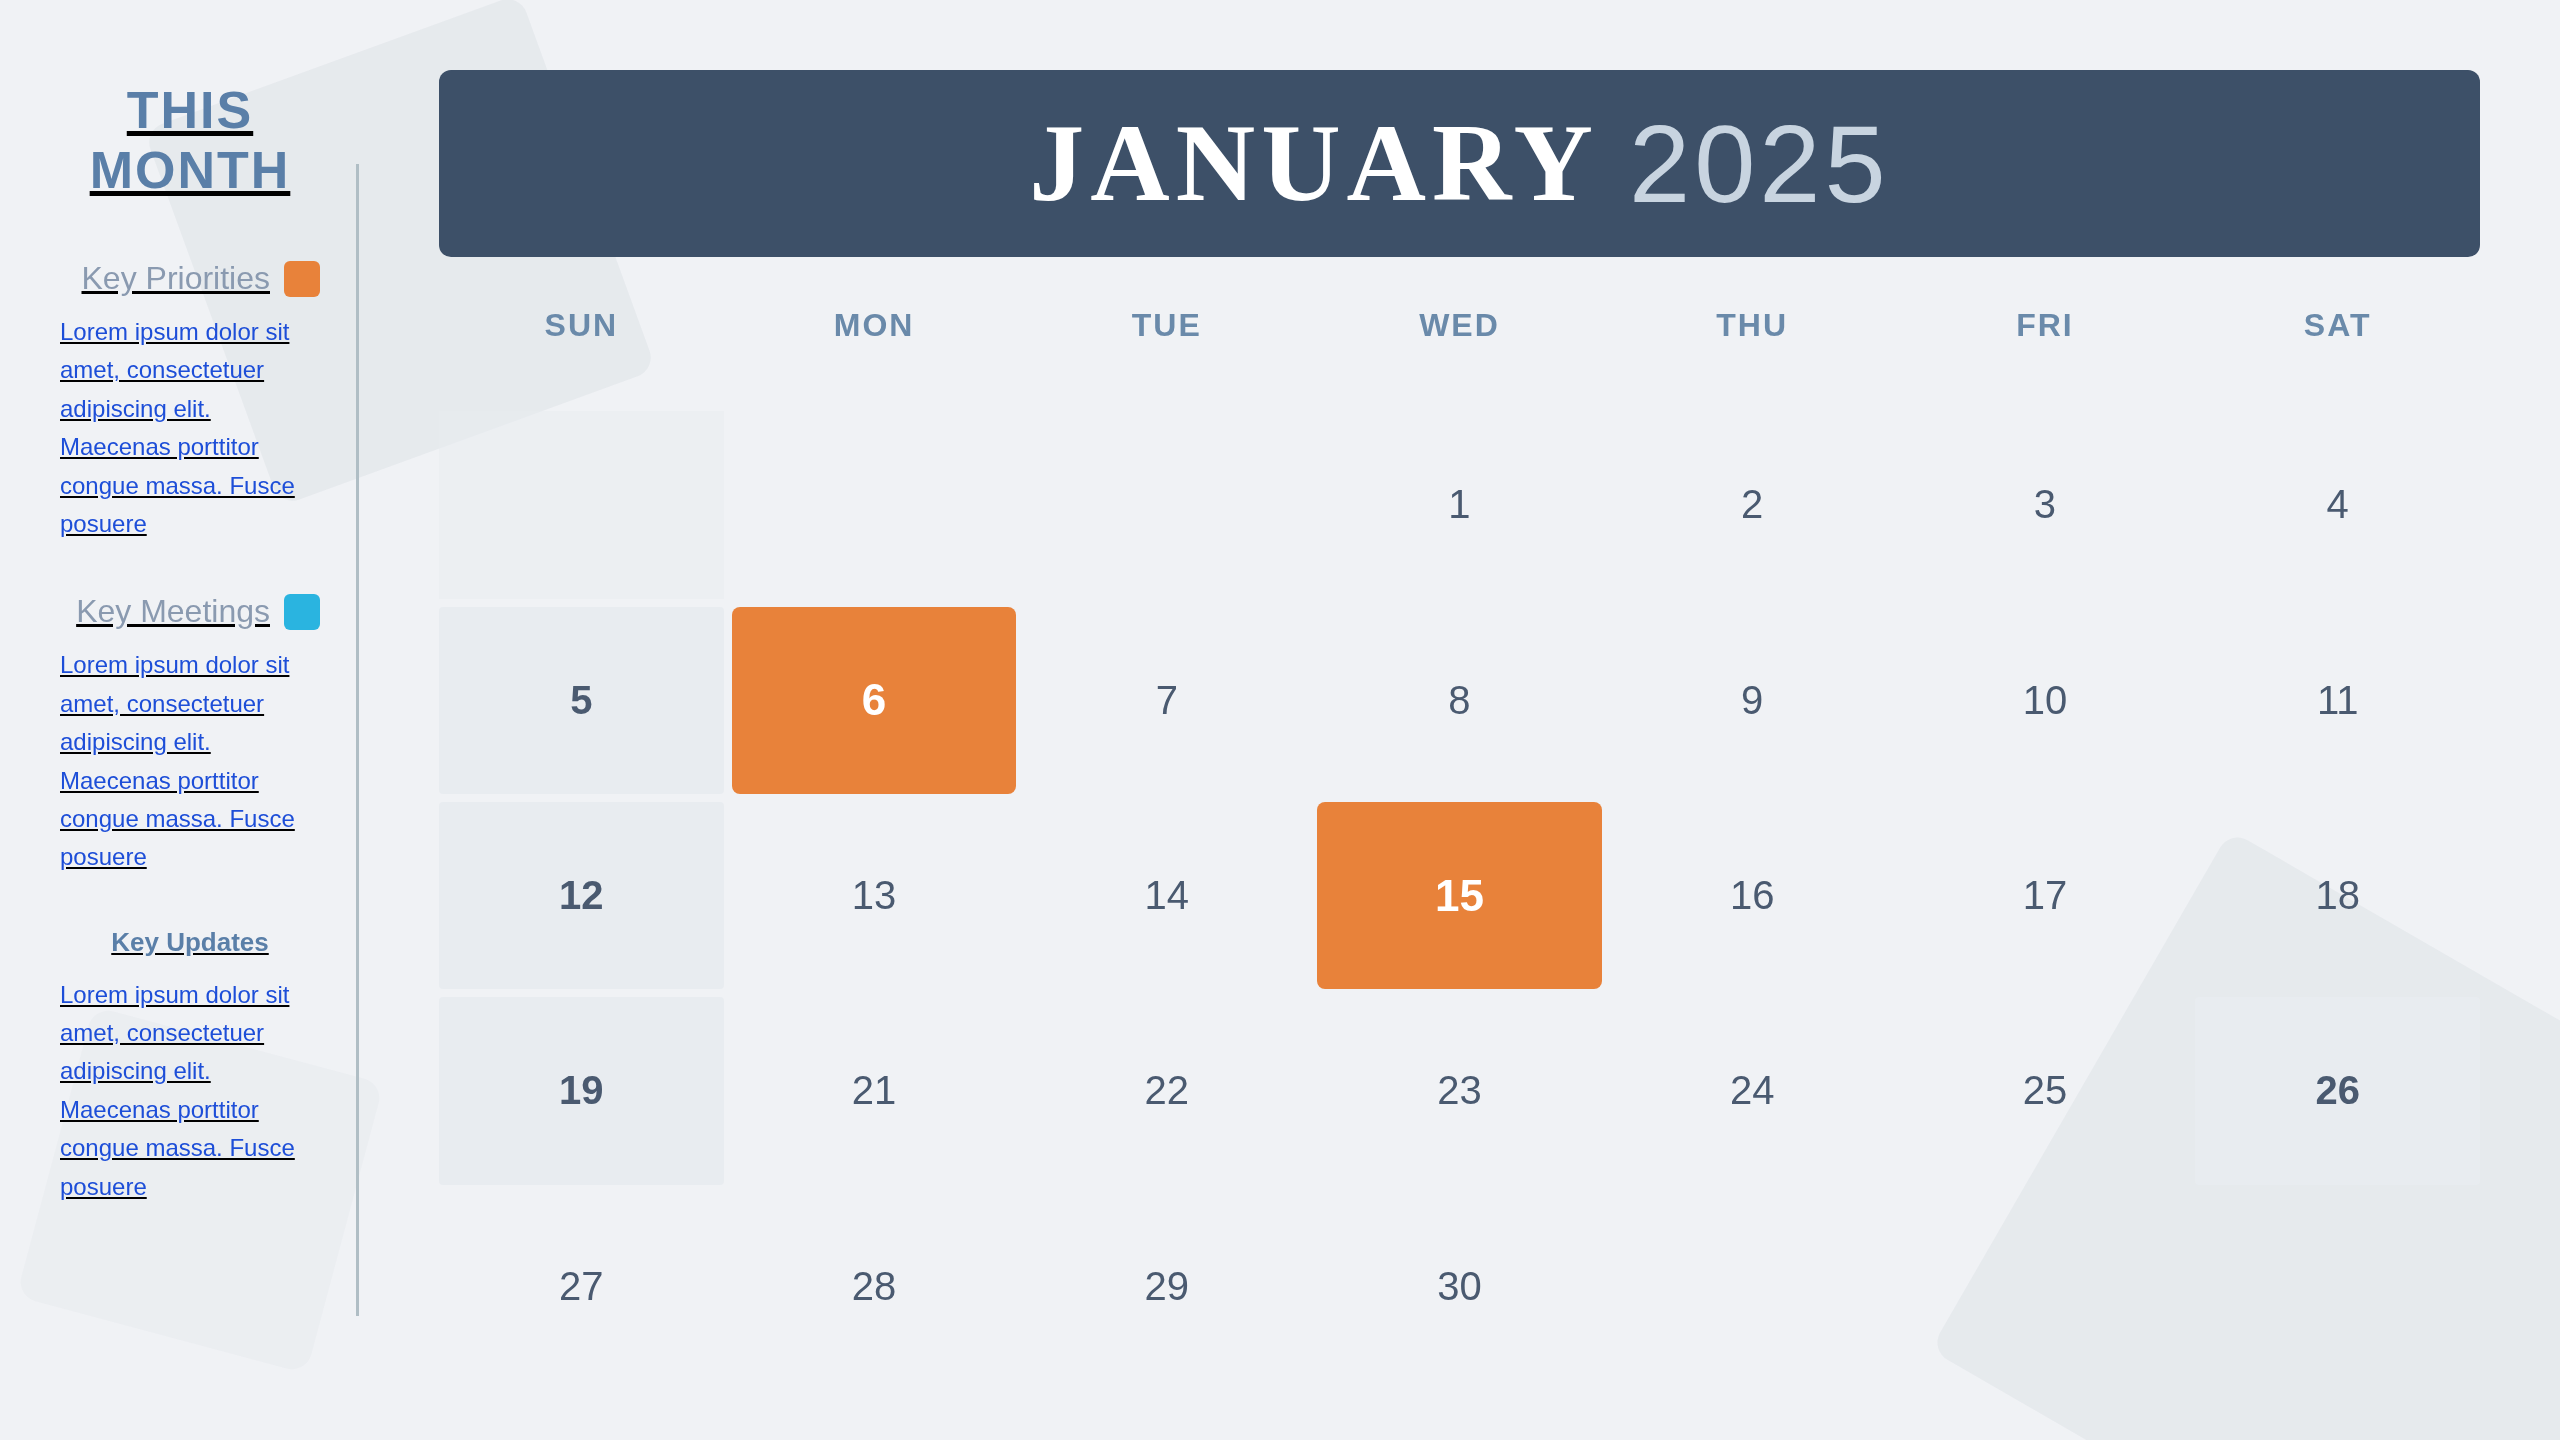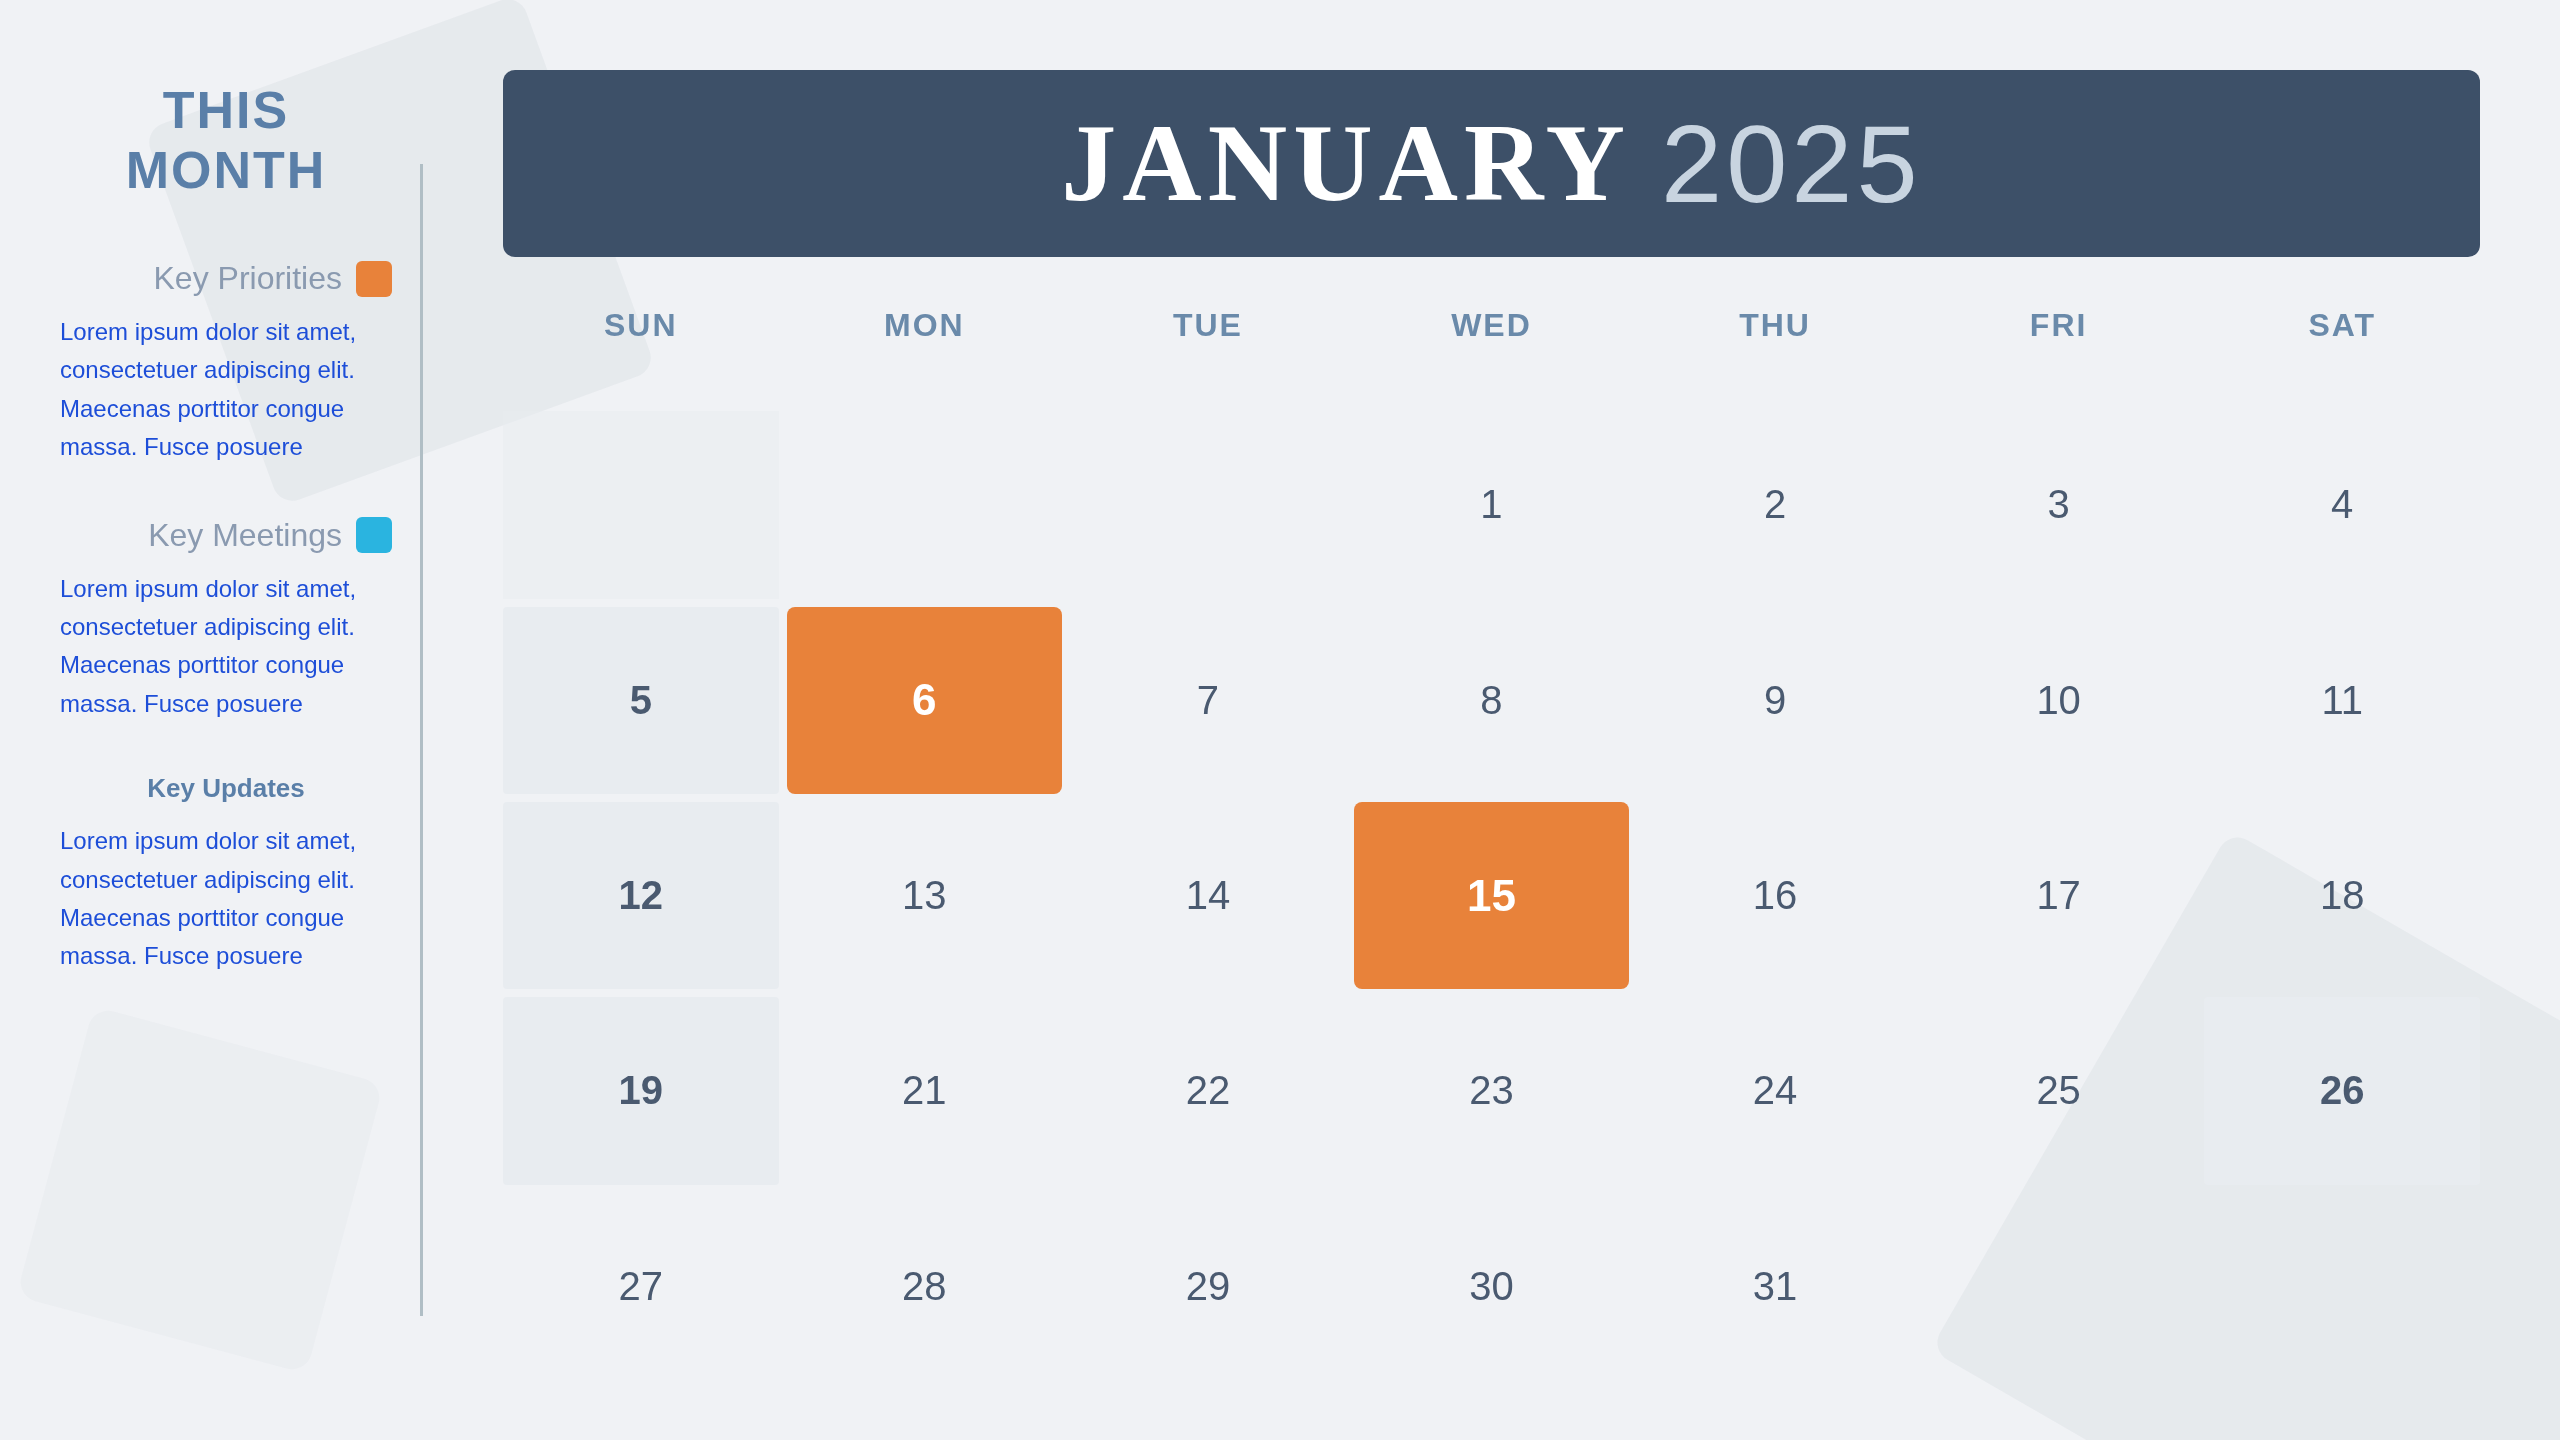--- a/index.html
+++ b/index.html
@@ -46,28 +46,29 @@
 
     .page-container {
       width: 2560px;
       height: 1440px;
       display: flex;
       position: relative;
     }
 
     
     .sidebar {
-      width: 420px;
+      width: 356px;
       height: 100%;
-      padding: 80px 28px 60px 60px;
+      padding: 80px 36px 60px 60px;
       display: flex;
       flex-direction: column;
       gap: 0;
       position: relative;
       z-index: 2;
+      text-decoration: underline;
     }
 
     .sidebar-title {
       font-size: 52px;
       font-weight: 700;
       color: #5a7fa8;
       margin-bottom: 60px;
       text-align: center;
       letter-spacing: 2px;
     }
@@ -301,18 +302,17 @@
         <div class="day-cell normal">21</div>
         <div class="day-cell normal">22</div>
         <div class="day-cell normal">23</div>
         <div class="day-cell normal">24</div>
         <div class="day-cell normal">25</div>
         <div class="day-cell sunday bold-num">26</div>
         <div class="day-cell normal">27</div>
         <div class="day-cell normal">28</div>
         <div class="day-cell normal">29</div>
         <div class="day-cell normal">30</div>
-        <div class="day-cell normal">31</div>
         <div class="day-cell empty"></div>
       </div>
 
   </div>
 </div>
 
 </body></html>

